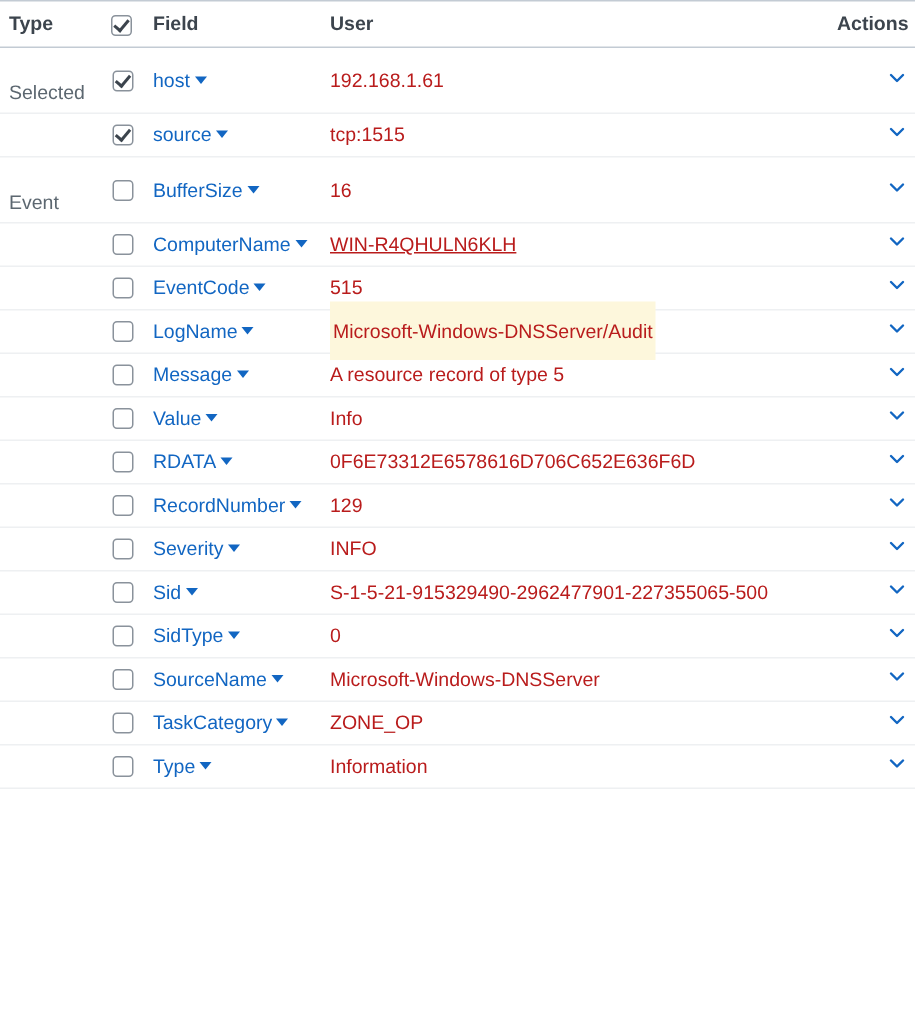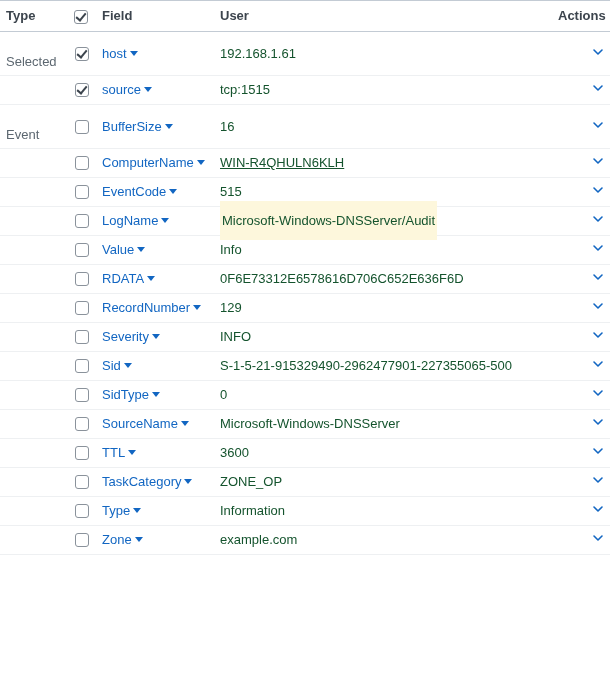--- a/index.html
+++ b/index.html
@@ -80,21 +80,21 @@
     margin-left: 3px;
     width: 0; height: 0;
     border-left: 4px solid transparent;
     border-right: 4px solid transparent;
     border-top: 5px solid #1266c2;
     vertical-align: middle;
     position: relative;
     top: -1px;
   }
   .value-text {
-    color: #14532d;
+    color: #b91c1c;
     margin-top: 28px;
   }
   .value-text.underline {
     text-decoration: underline;
   }
   .value-text.highlight {
     background: #fdf7dc;
     padding: 12px 2px;
   }
   .action-chevron {
@@ -177,20 +177,29 @@
         <td style="text-align: center;"><span class="cbox"></span></td>
         <td><a class="field-link"><span>LogName</span><span class="caret"></span></a></td>
         <td><span class="value-text highlight">Microsoft-Windows-DNSServer/Audit</span></td>
         <td style="text-align: right;"><span class="action-chevron"><svg width="12" height="12" viewBox="0 0 12 12">
               <path d="M2 4 L6 8 L10 4" fill="none" stroke="#1266c2" stroke-width="1.6" stroke-linecap="round" stroke-linejoin="round"></path>
             </svg></span></td>
       </tr>
       <tr>
         <td class="group-label"></td>
         <td style="text-align: center;"><span class="cbox"></span></td>
+        <td><a class="field-link"><span>Message</span><span class="caret"></span></a></td>
+        <td><span class="value-text">A resource record of type 5</span></td>
+        <td style="text-align: right;"><span class="action-chevron"><svg width="12" height="12" viewBox="0 0 12 12">
+              <path d="M2 4 L6 8 L10 4" fill="none" stroke="#1266c2" stroke-width="1.6" stroke-linecap="round" stroke-linejoin="round"></path>
+            </svg></span></td>
+      </tr>
+      <tr>
+        <td class="group-label"></td>
+        <td style="text-align: center;"><span class="cbox"></span></td>
         <td><a class="field-link"><span>Value</span><span class="caret"></span></a></td>
         <td><span class="value-text">Info</span></td>
         <td style="text-align: right;"><span class="action-chevron"><svg width="12" height="12" viewBox="0 0 12 12">
               <path d="M2 4 L6 8 L10 4" fill="none" stroke="#1266c2" stroke-width="1.6" stroke-linecap="round" stroke-linejoin="round"></path>
             </svg></span></td>
       </tr>
       <tr>
         <td class="group-label"></td>
         <td style="text-align: center;"><span class="cbox"></span></td>
         <td><a class="field-link"><span>RDATA</span><span class="caret"></span></a></td>
@@ -240,49 +249,31 @@
         <td style="text-align: center;"><span class="cbox"></span></td>
         <td><a class="field-link"><span>SourceName</span><span class="caret"></span></a></td>
         <td><span class="value-text">Microsoft-Windows-DNSServer</span></td>
         <td style="text-align: right;"><span class="action-chevron"><svg width="12" height="12" viewBox="0 0 12 12">
               <path d="M2 4 L6 8 L10 4" fill="none" stroke="#1266c2" stroke-width="1.6" stroke-linecap="round" stroke-linejoin="round"></path>
             </svg></span></td>
       </tr>
       <tr>
         <td class="group-label"></td>
         <td style="text-align: center;"><span class="cbox"></span></td>
-        <td><a class="field-link"><span>TTL</span><span class="caret"></span></a></td>
-        <td><span class="value-text">3600</span></td>
-        <td style="text-align: right;"><span class="action-chevron"><svg width="12" height="12" viewBox="0 0 12 12">
-              <path d="M2 4 L6 8 L10 4" fill="none" stroke="#1266c2" stroke-width="1.6" stroke-linecap="round" stroke-linejoin="round"></path>
-            </svg></span></td>
-      </tr>
-      <tr>
-        <td class="group-label"></td>
-        <td style="text-align: center;"><span class="cbox"></span></td>
         <td><a class="field-link"><span>TaskCategory</span><span class="caret"></span></a></td>
         <td><span class="value-text">ZONE_OP</span></td>
         <td style="text-align: right;"><span class="action-chevron"><svg width="12" height="12" viewBox="0 0 12 12">
               <path d="M2 4 L6 8 L10 4" fill="none" stroke="#1266c2" stroke-width="1.6" stroke-linecap="round" stroke-linejoin="round"></path>
             </svg></span></td>
       </tr>
       <tr>
         <td class="group-label"></td>
         <td style="text-align: center;"><span class="cbox"></span></td>
         <td><a class="field-link"><span>Type</span><span class="caret"></span></a></td>
         <td><span class="value-text">Information</span></td>
-        <td style="text-align: right;"><span class="action-chevron"><svg width="12" height="12" viewBox="0 0 12 12">
-              <path d="M2 4 L6 8 L10 4" fill="none" stroke="#1266c2" stroke-width="1.6" stroke-linecap="round" stroke-linejoin="round"></path>
-            </svg></span></td>
-      </tr>
-      <tr>
-        <td class="group-label"></td>
-        <td style="text-align: center;"><span class="cbox"></span></td>
-        <td><a class="field-link"><span>Zone</span><span class="caret"></span></a></td>
-        <td><span class="value-text">example.com</span></td>
         <td style="text-align: right;"><span class="action-chevron"><svg width="12" height="12" viewBox="0 0 12 12">
               <path d="M2 4 L6 8 L10 4" fill="none" stroke="#1266c2" stroke-width="1.6" stroke-linecap="round" stroke-linejoin="round"></path>
             </svg></span></td>
       </tr>
       <tr>
         <td class="group-label"></td>
         <td style="text-align: center;"></td>
         <td></td>
         <td></td>
         <td style="text-align: right;"></td>

